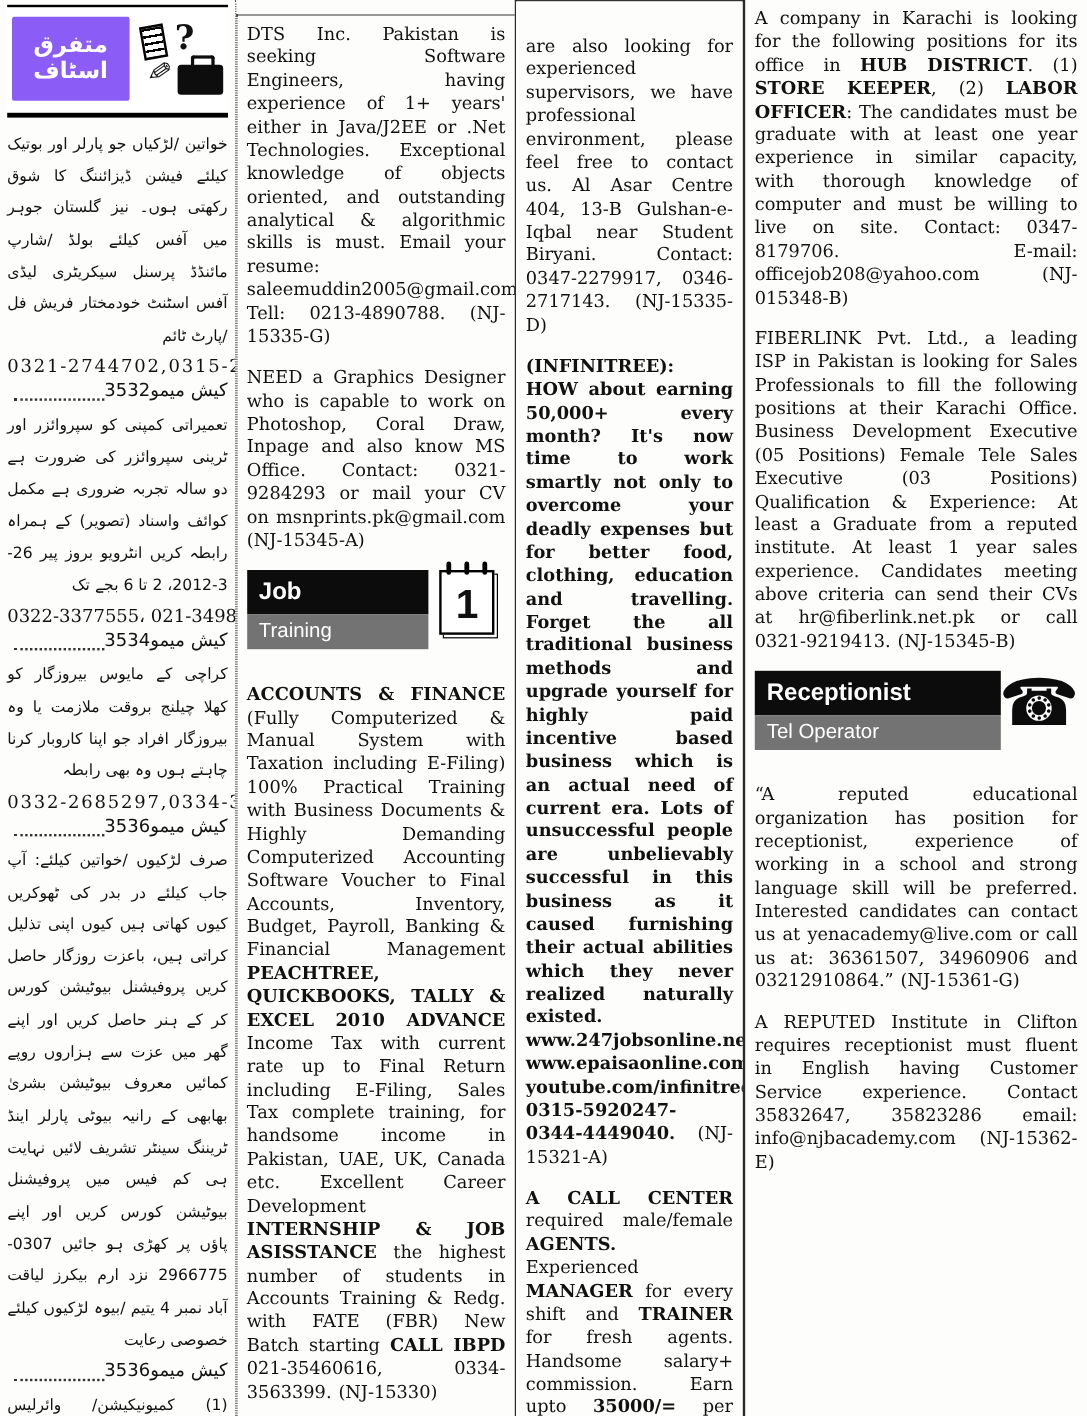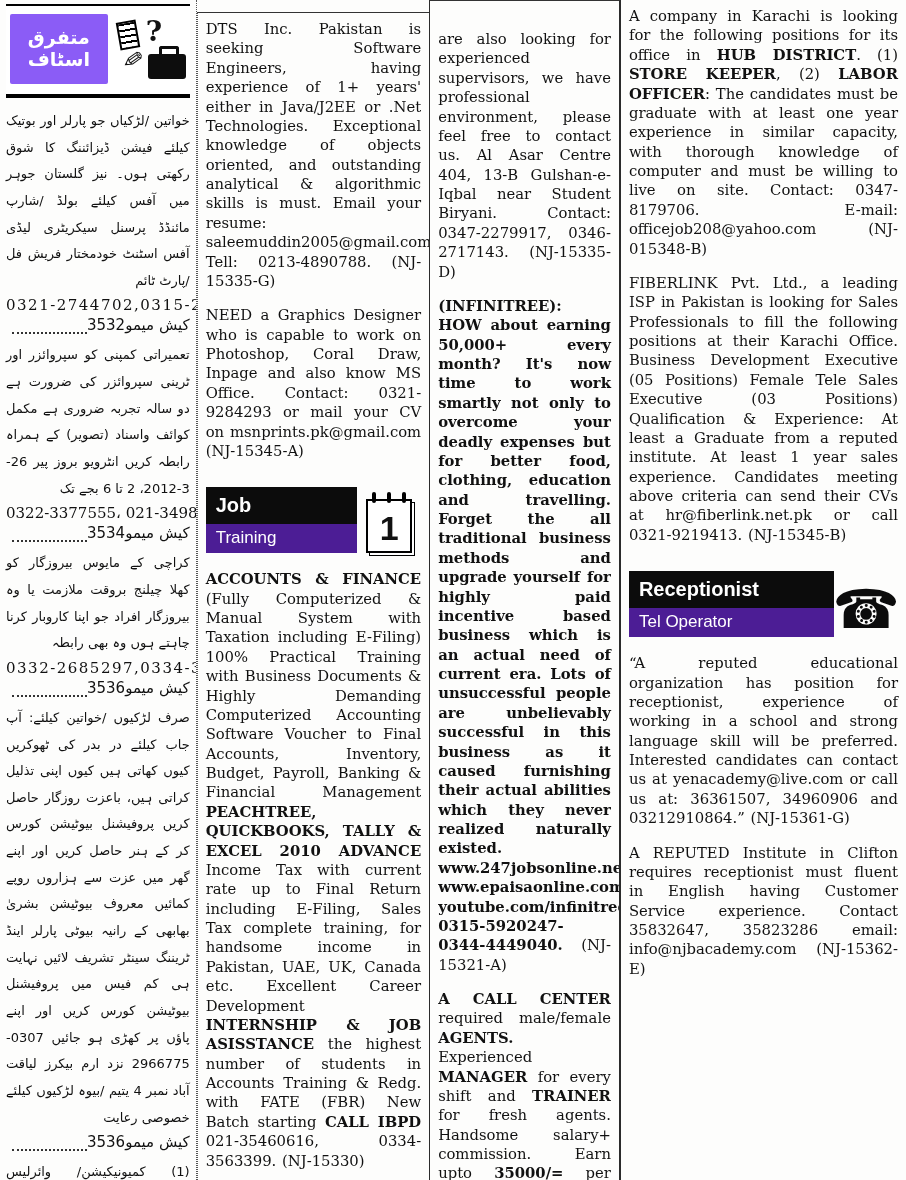--- a/index.html
+++ b/index.html
@@ -13,25 +13,25 @@
   .col1 { width: 198px; border-right: 1px dotted #555; direction: rtl; padding: 4px 6px; }
   .col2 { width: 234px; border-left: 1px dotted #555; border-top: 1px solid #333; margin-top: 12px; }
   .col3 { width: 192px; border-left: 1px solid #2b2b2b; border-right: 1px solid #2b2b2b; border-top:1px solid #333; padding-top: 28px; }
   .col4 { width: 288px; border-left: 1px solid #2b2b2b; }
 
   
   .ad { font-size: 14.8px; line-height: 1.31; text-align: justify; margin: 0 0 15px 0; word-spacing: 1px; }
   .ad .b { font-weight: bold; }
 
   
-  .section-header { display: flex; align-items: flex-end; margin: 4px 0 16px 0; min-height: 78px; }
+  .section-header { display: flex; align-items: flex-start; margin: 4px 0 16px 0; min-height: 78px; }
   .sh-bars { flex: 1; }
   .sh-bar1 { background: #0c0c0c; color: #fff; font-family: "Liberation Sans",sans-serif;
     font-weight: bold; font-size: 20px; padding: 7px 0 7px 10px; }
-  .sh-bar2 { background: #4c1d95; color: #fff; font-family: "Liberation Sans",sans-serif;
+  .sh-bar2 { background: #737373; color: #fff; font-family: "Liberation Sans",sans-serif;
     font-size: 17px; padding: 4px 0 5px 10px; }
   .sh-icon { width: 64px; display: flex; justify-content: center; align-items: center; }
   .cal { width: 46px; height: 54px; border: 2px solid #000; background: #fff; position: relative;
     box-shadow: 3px 3px 0 -1px #fff, 3px 3px 0 0 #000; }
   .cal-rings { position: absolute; top: -9px; left: 4px; right: 4px; display: flex; justify-content: space-between; }
   .cal-rings i { width: 4px; height: 11px; background: #000; border-radius: 2px; }
   .cal-num { font-family: "Liberation Sans",sans-serif; font-weight: bold; font-size: 34px;
     text-align: center; margin-top: 8px; }
   .phone-glyph { font-family: "DejaVu Sans",sans-serif; font-size: 54px; line-height: 1; color:#0c0c0c; }
 

